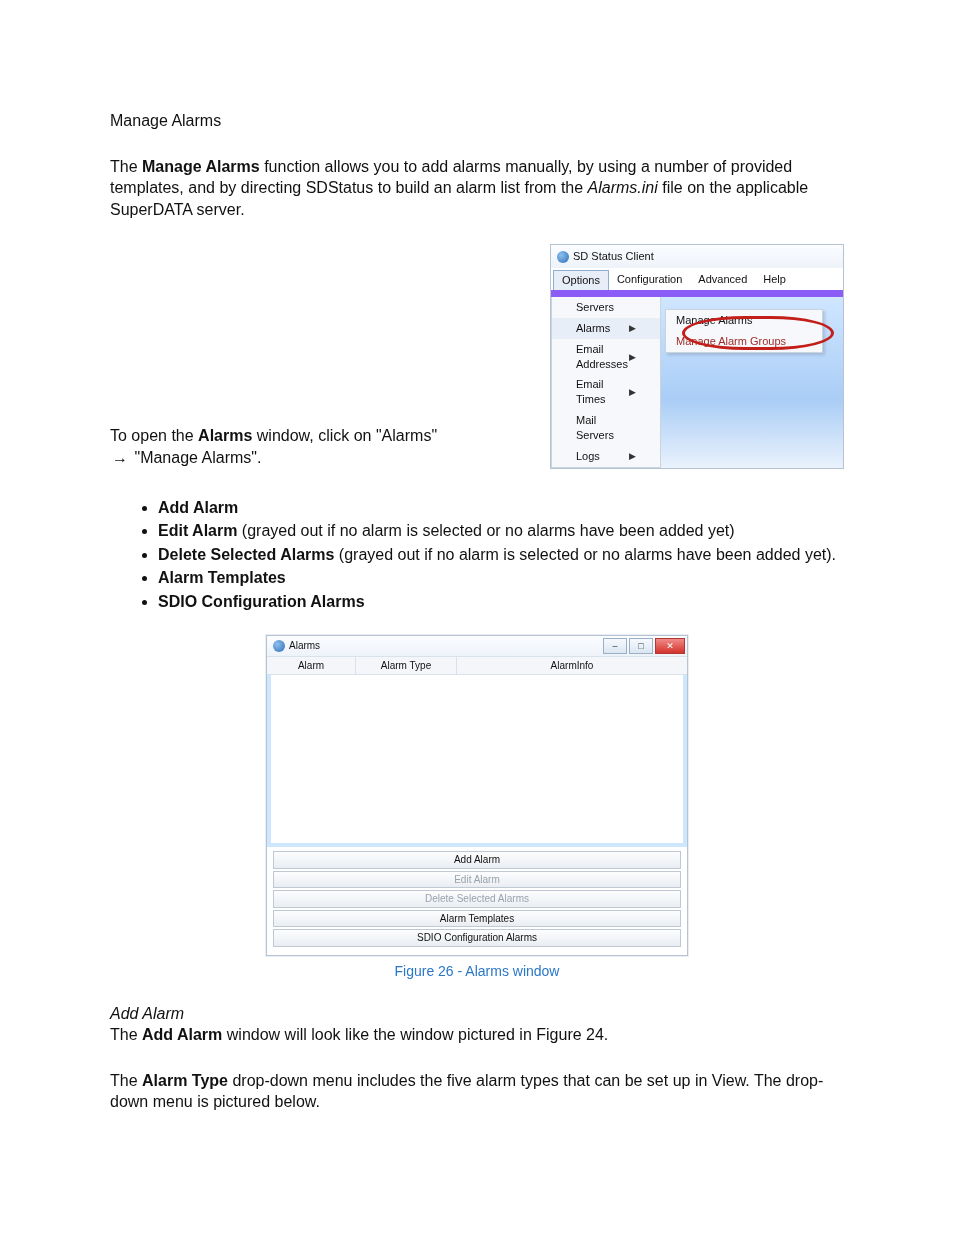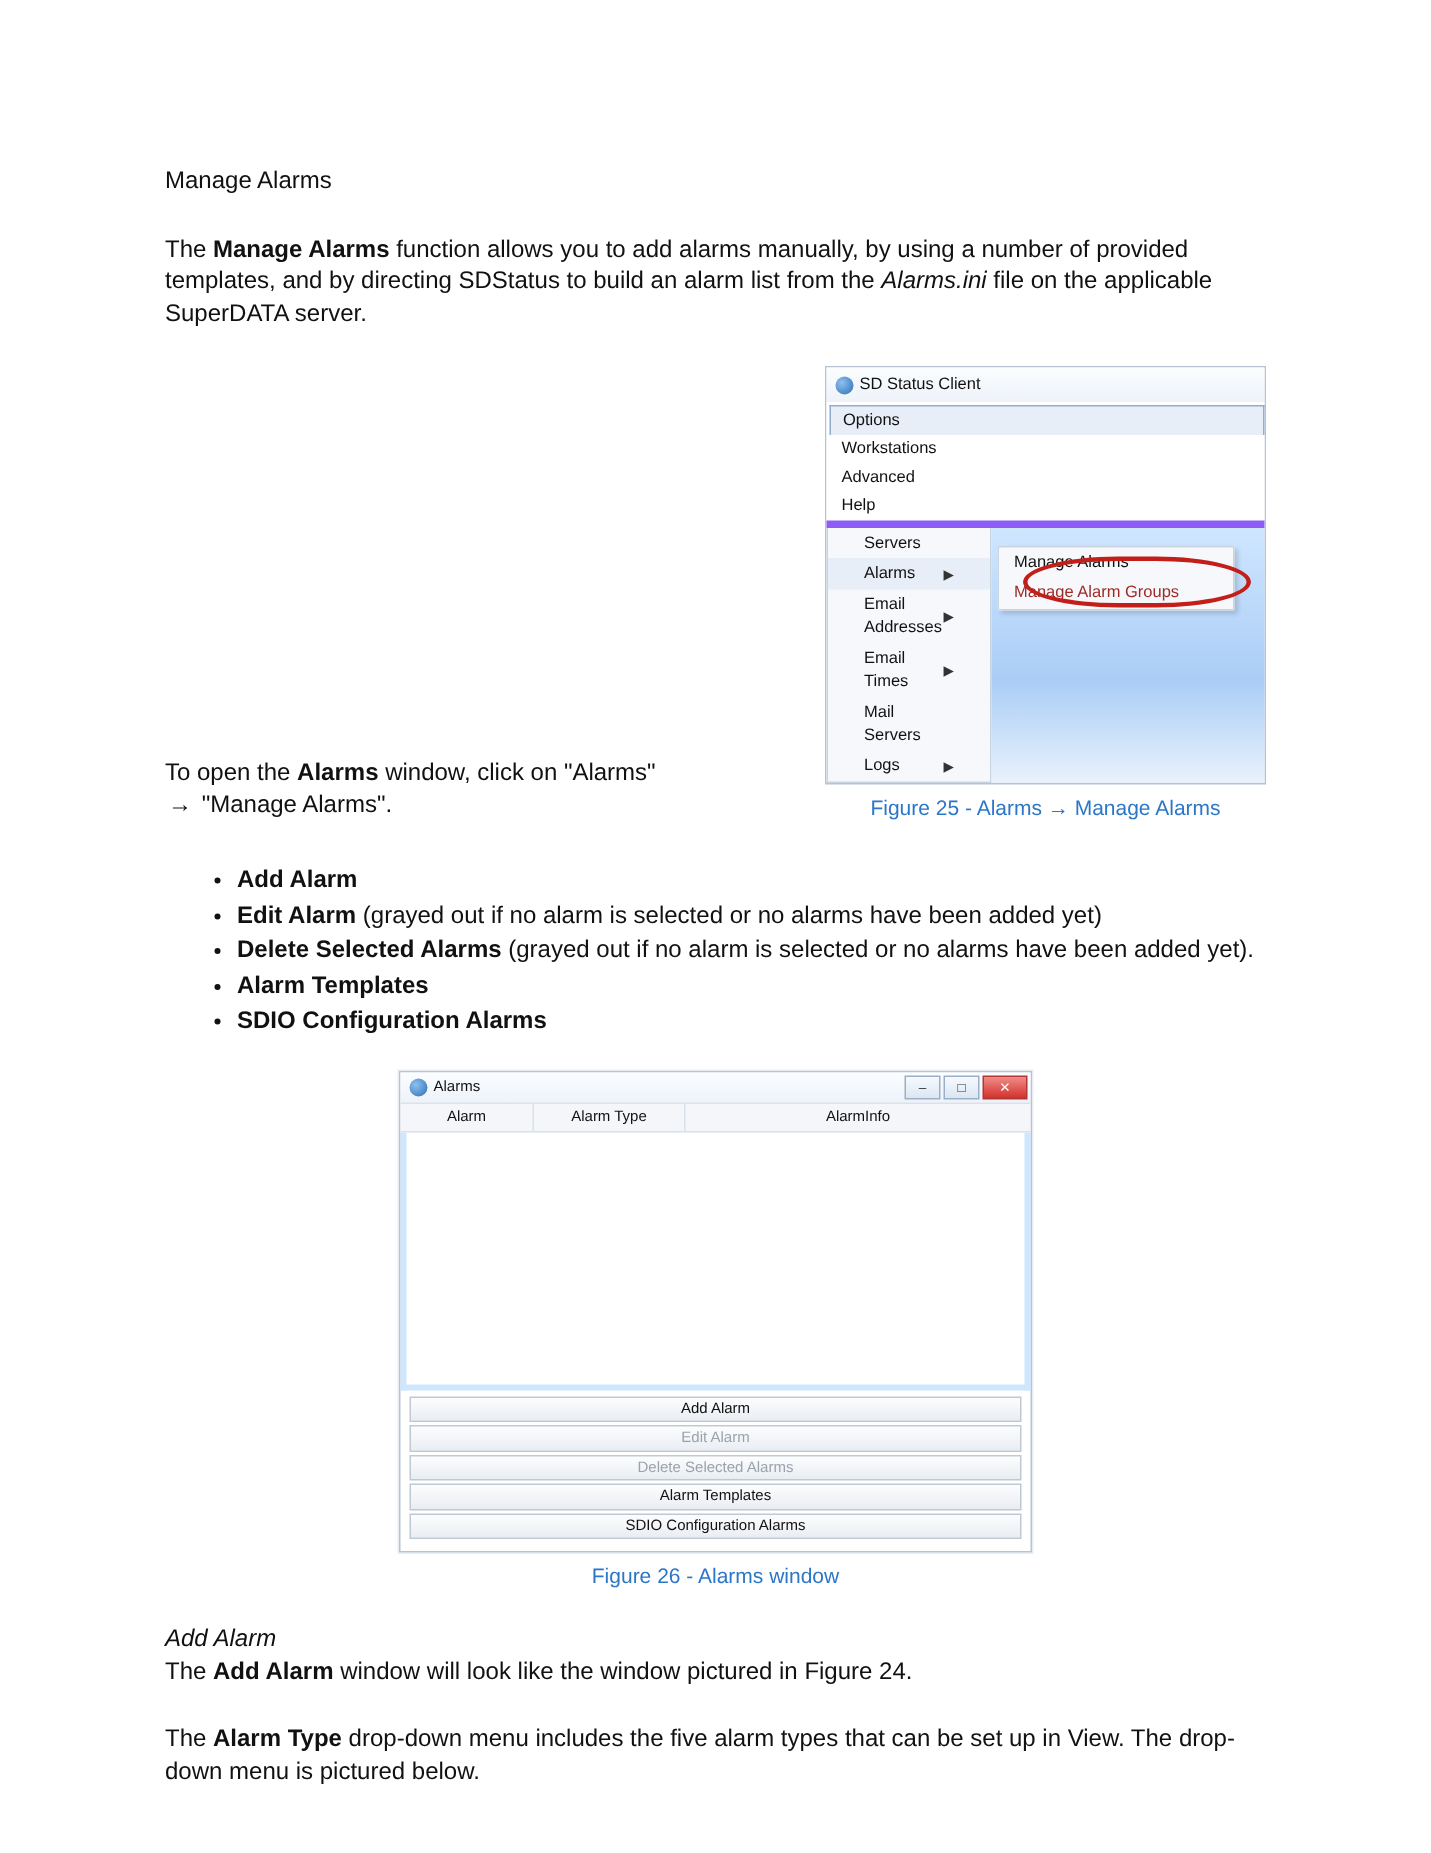--- a/index.html
+++ b/index.html
@@ -73,22 +73,21 @@
     width: 12px; height: 12px;
     border-radius: 50%;
     background: radial-gradient(circle at 35% 35%, #8fbff0, #2a6fb5);
     display: inline-block;
     flex-shrink: 0;
   }
   .win25 .menubar {
     display: flex;
     padding: 2px 0 0 2px;
     background: #fff;
-    border-bottom: 5px solid #8b5cf6;
-    flex-direction: column;
+    border-bottom: 7px solid #8b5cf6;
   }
   .win25 .menubar .menuitem {
     padding: 2px 8px;
   }
   .win25 .menubar .menuitem.active {
     background: #e7eef8;
     border: 1px solid #8faed0;
     border-bottom: none;
   }
   .win25 .body {
@@ -253,21 +252,21 @@
     </div>
     <div class="right">
 
       <div class="win25">
         <div class="titlebar">
           <span class="app-icon"></span>
           <span>SD Status Client</span>
         </div>
         <div class="menubar">
           <div class="menuitem active">Options</div>
-          <div class="menuitem">Workstations</div>
+          <div class="menuitem">Configuration</div>
           <div class="menuitem">Advanced</div>
           <div class="menuitem">Help</div>
         </div>
         <div class="body">
           <div class="dropdown">
             <div class="item">
                 <span>Servers</span>
               </div>
             <div class="item highlight">
                 <span>Alarms</span>
@@ -290,23 +289,20 @@
               </div>
           </div>
           <div class="right-area">
             <div class="submenu">
               <div class="highlight-oval"></div>
               <div class="subitem">Manage Alarms</div>
               <div class="subitem dim">Manage Alarm Groups</div>
             </div>
           </div>
         </div>
-      </div>
-      <div class="caption">
-        <span>Figure 25 - Alarms </span><span>→</span><span> Manage Alarms</span>
       </div>
     </div>
   </div>
 
 
   <ul class="options">
     <li><span class="bold">Add Alarm</span></li>
     <li><span class="bold">Edit Alarm</span><span> (grayed out if no alarm is selected or no alarms have been added yet)</span></li>
     <li><span class="bold">Delete Selected Alarms</span><span> (grayed out if no alarm is selected or no alarms have been added yet).</span></li>
     <li><span class="bold">Alarm Templates</span></li>

